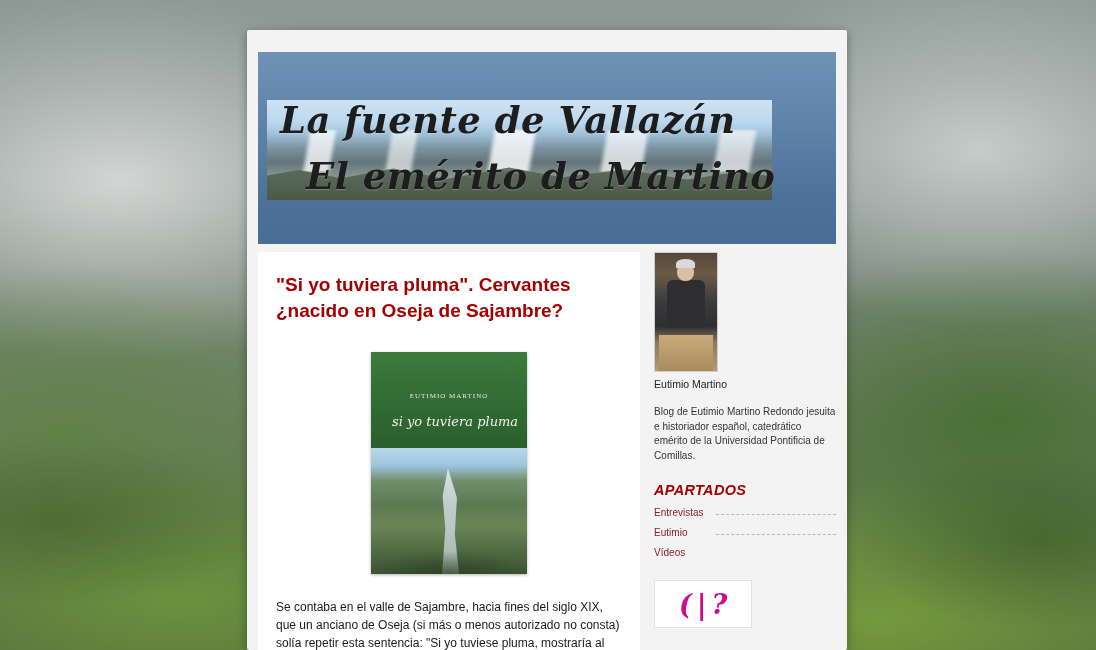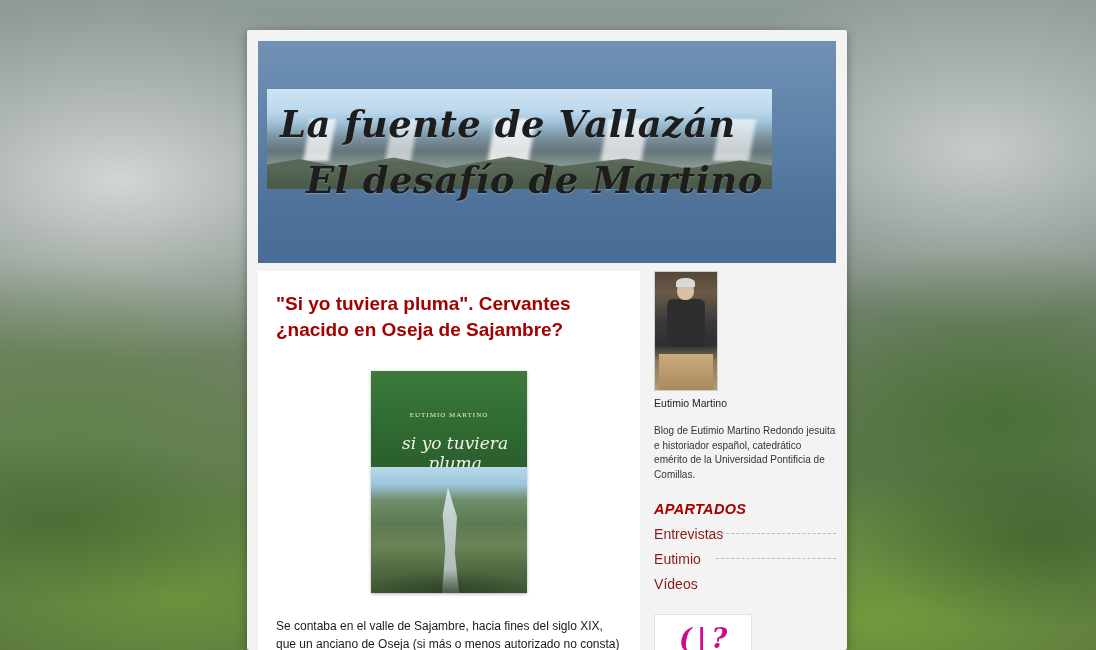--- a/index.html
+++ b/index.html
@@ -46,22 +46,22 @@
     width: 600px;
     height: 620px;
     background: #f3f3f3;
     box-shadow: 0 2px 10px rgba(0,0,0,0.35);
     border-radius: 2px;
     overflow: hidden;
   }
 
   
   #header {
-    margin: 11px 11px 0 11px;
-    height: 222px;
+    margin: 22px 11px 0 11px;
+    height: 192px;
     background: linear-gradient(180deg, #6f92b4 0%, #5e82a8 40%, #4e7199 75%, #4a6d95 100%);
     position: relative;
     overflow: hidden;
   }
   #header-photo {
     position: absolute;
     left: 9px;
     top: 48px;
     width: 505px;
     height: 100px;
@@ -154,21 +154,21 @@
     font-size: 7px;
     letter-spacing: 1px;
   }
   .cover-titleline {
     position: absolute;
     top: 62px; left: 12px; right: 0;
     text-align: center;
     color: #f2f2e4;
     font-family: "DejaVu Serif", serif;
     font-style: italic;
-    font-size: 17px;
+    font-size: 13px;
   }
   .cover-photo {
     position: absolute;
     left: 0; right: 0; top: 96px; bottom: 0;
     background:
       linear-gradient(180deg, #b9d8ea 0%, #9cc4dd 14%, #6f8f6a 26%, #5c7a52 45%, #6b8456 62%, #4f6a42 82%, #3f5636 100%);
     overflow: hidden;
   }
   .cover-photo:before {
     content:"";
@@ -235,21 +235,21 @@
     color: #a40000;
     font-weight: bold;
     font-style: italic;
     font-size: 14.5px;
     margin-top: 19px;
     letter-spacing: 0.3px;
   }
   .sidebar-link {
     display: block;
     color: #8b1a1a;
-    font-size: 14px;
+    font-size: 10px;
     text-decoration: none;
     margin-top: 9px;
     position: relative;
   }
   .sidebar-link.dashed:after {
     content: "";
     position: absolute;
     left: 62px; right: 0; top: 7px;
     border-top: 1px dashed #b9b9b9;
   }
@@ -278,21 +278,21 @@
 <body>
 
 <div id="bg"></div>
 
 <div id="blog-frame">
 
   <div id="header">
     <div id="header-photo"></div>
     <div id="header-title-wrap">
       <div class="header-line l1">La fuente de Vallazán</div>
-      <div class="header-line l2">El desafío de Martino</div>
+      <div class="header-line l2">El emérito de Martino</div>
     </div>
   </div>
 
   <div id="content">
 
     <div id="main-col">
       <h1 id="post-title">"Si yo tuviera pluma". Cervantes ¿nacido en Oseja de Sajambre?</h1>
 
       <div id="post-image">
         <div class="cover-top"></div>

